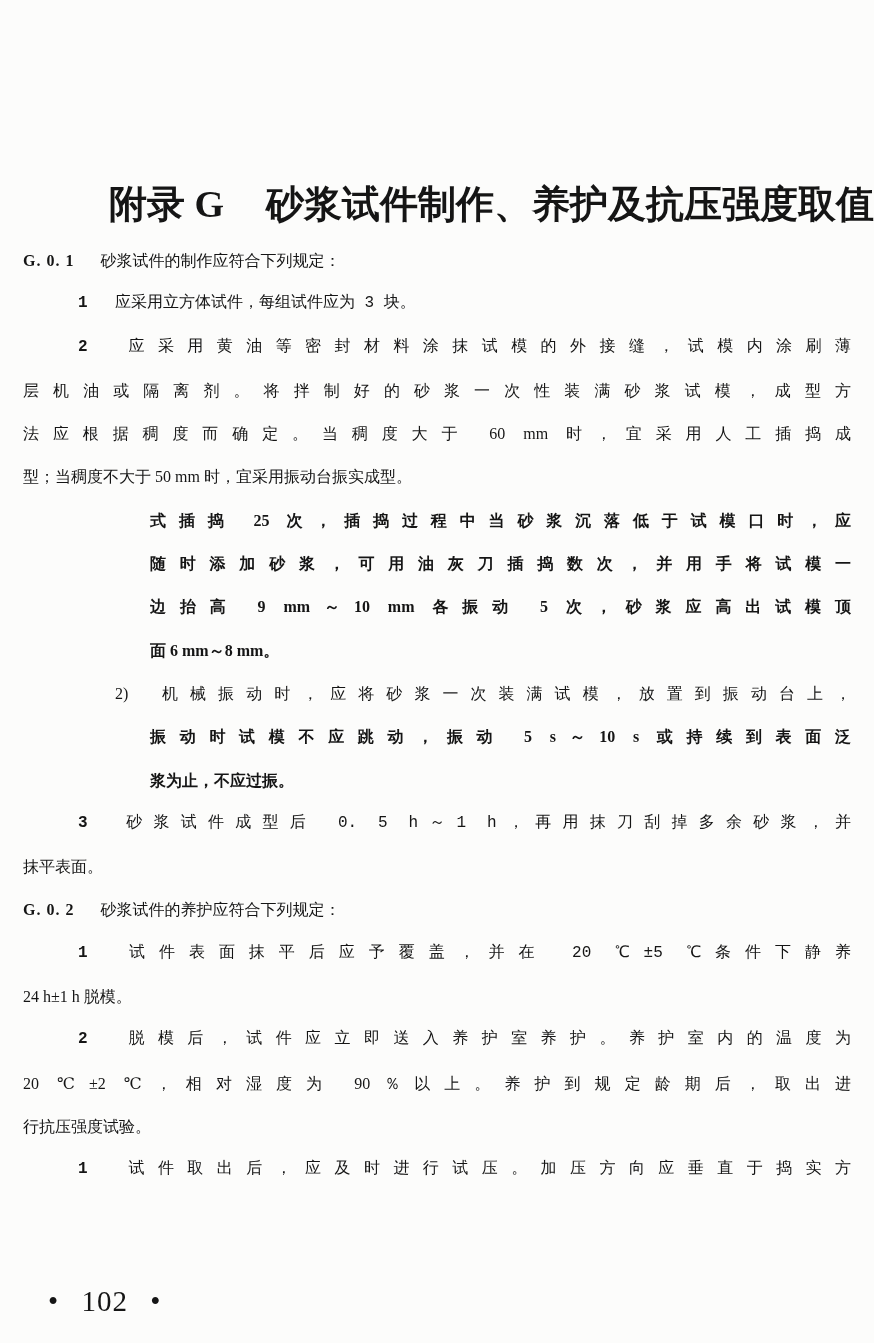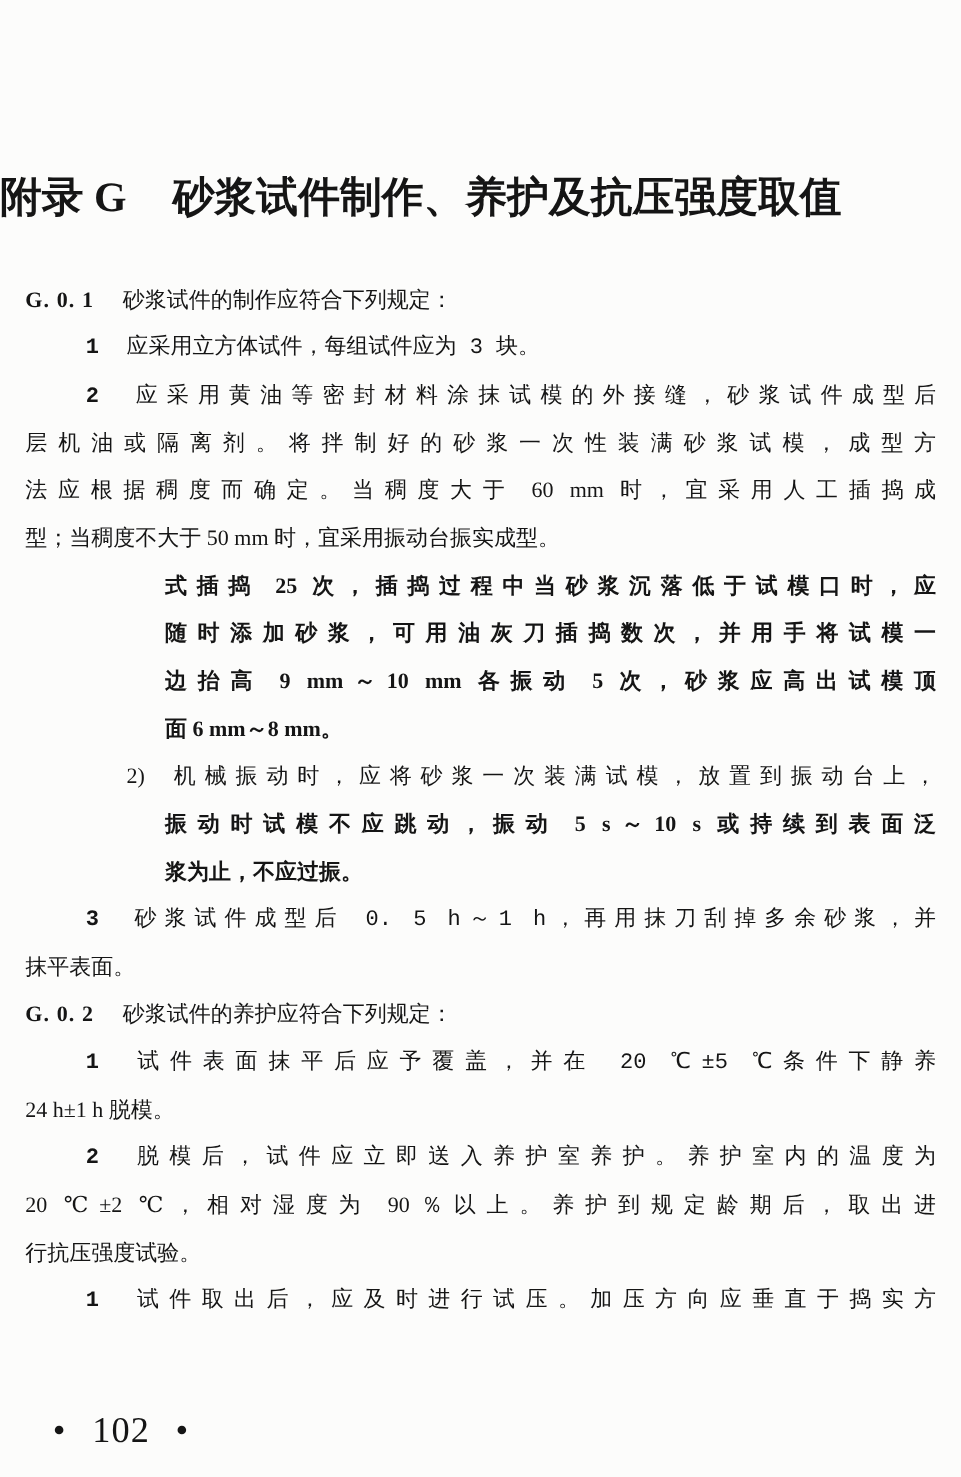--- a/index.html
+++ b/index.html
@@ -3,53 +3,53 @@
 <meta charset="utf-8">
 <style>
   html,body{margin:0;padding:0;}
   body{
     width:874px;height:1343px;position:relative;
     background:#fcfcfb;color:#151515;
     font-family:"Liberation Serif","DejaVu Serif",serif;
     overflow:hidden;
   }
   .title{
-    position:absolute;top:132px;left:0;right:0;
-    text-align:left;font-size:38px;font-weight:700;
+    position:absolute;top:156px;left:0;right:0;
+    text-align:right;font-size:38px;font-weight:700;
     line-height:46px;white-space:nowrap;
   }
   .title .t1{margin-right:42px;}
   .doc-body{
-    position:absolute;top:252px;left:23px;width:828px;
-    font-size:20px;
+    position:absolute;top:239px;left:23px;width:828px;
+    font-size:16px;
   }
   .line{line-height:43.3px;height:43.3px;overflow:hidden;}
   .full{text-align:justify;text-align-last:justify;}
   .end{text-align:left;}
   .cnum{font-weight:700;margin-right:26px;letter-spacing:1px;}
   .item{padding-left:55px;font-family:Liberation Mono, monospace;}
   .inum{font-weight:700;display:inline-block;width:37px;}
   .sub{padding-left:92px;}
   .snum{display:inline-block;width:35px;}
   .subcont{padding-left:127px;font-weight:bold;}
   .page-number{
     position:absolute;left:48px;top:1284px;
-    font-size:33px;line-height:34px;word-spacing:14px;
+    font-size:29px;line-height:34px;word-spacing:14px;
     letter-spacing:1px;
   }
 </style>
 </head>
 <body>
 
 <h1 class="title"><span class="t1">附录 G</span><span>砂浆试件制作、养护及抗压强度取值</span></h1>
 
 <div class="doc-body">
   <div class="line clause end"><span class="cnum">G. 0. 1</span><span>砂浆试件的制作应符合下列规定：</span></div>
   <div class="line item end"><span class="inum">1</span><span>应采用立方体试件，每组试件应为 3 块。</span></div>
-  <div class="line item full"><span class="inum">2</span><span>应采用黄油等密封材料涂抹试模的外接缝，砂浆试件成型后</span></div>
+  <div class="line item full"><span class="inum">2</span><span>应采用黄油等密封材料涂抹试模的外接缝，试模内涂刷薄</span></div>
   <div class="line cont full"><span>层机油或隔离剂。将拌制好的砂浆一次性装满砂浆试模，成型方</span></div>
   <div class="line cont full"><span>法应根据稠度而确定。当稠度大于 60 mm 时，宜采用人工插捣成</span></div>
   <div class="line cont end"><span>型；当稠度不大于 50 mm 时，宜采用振动台振实成型。</span></div>
   <div class="line subcont full"><span>式插捣 25 次，插捣过程中当砂浆沉落低于试模口时，应</span></div>
   <div class="line subcont full"><span>随时添加砂浆，可用油灰刀插捣数次，并用手将试模一</span></div>
   <div class="line subcont full"><span>边抬高 9 mm～10 mm 各振动 5 次，砂浆应高出试模顶</span></div>
   <div class="line subcont end"><span>面 6 mm～8 mm。</span></div>
   <div class="line sub full"><span class="snum">2)</span><span>机械振动时，应将砂浆一次装满试模，放置到振动台上，</span></div>
   <div class="line subcont full"><span>振动时试模不应跳动，振动 5 s～10 s 或持续到表面泛</span></div>
   <div class="line subcont end"><span>浆为止，不应过振。</span></div>

